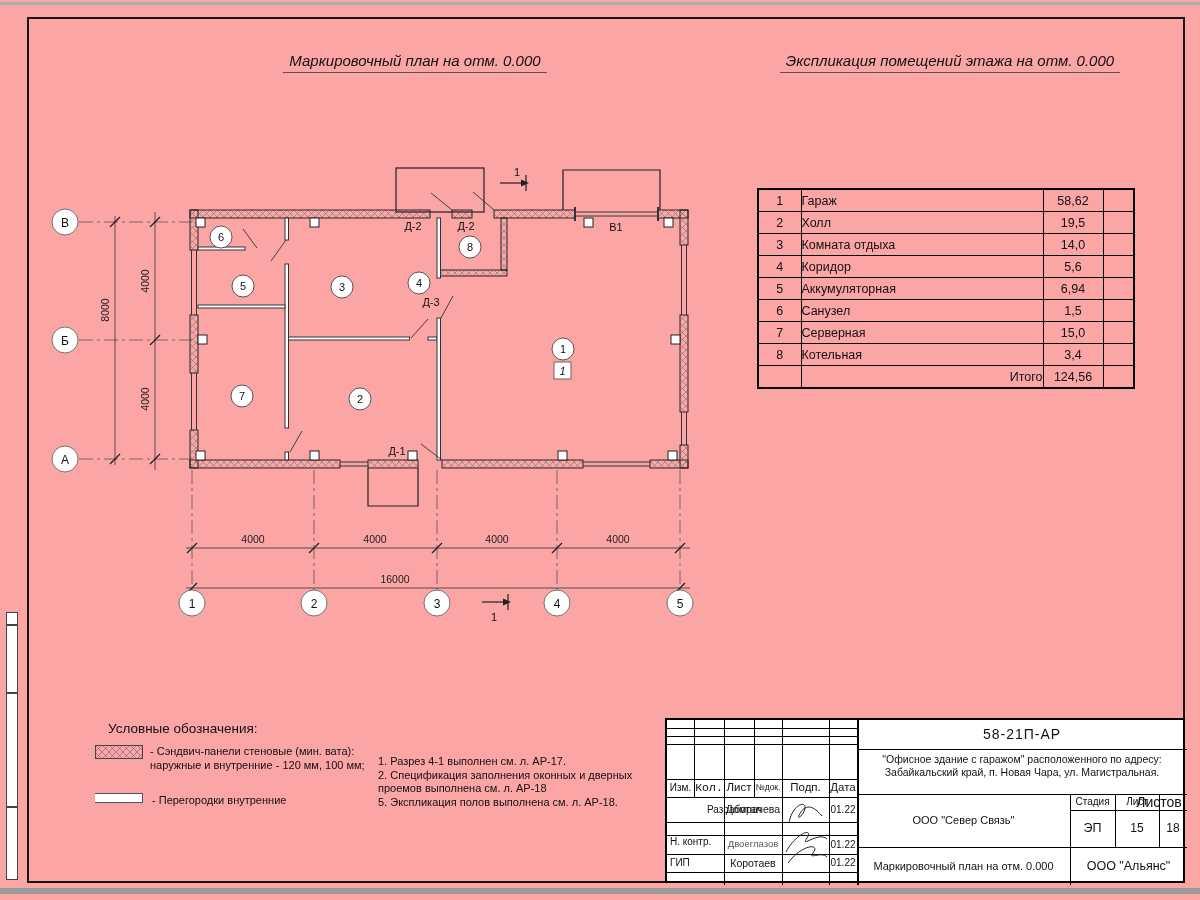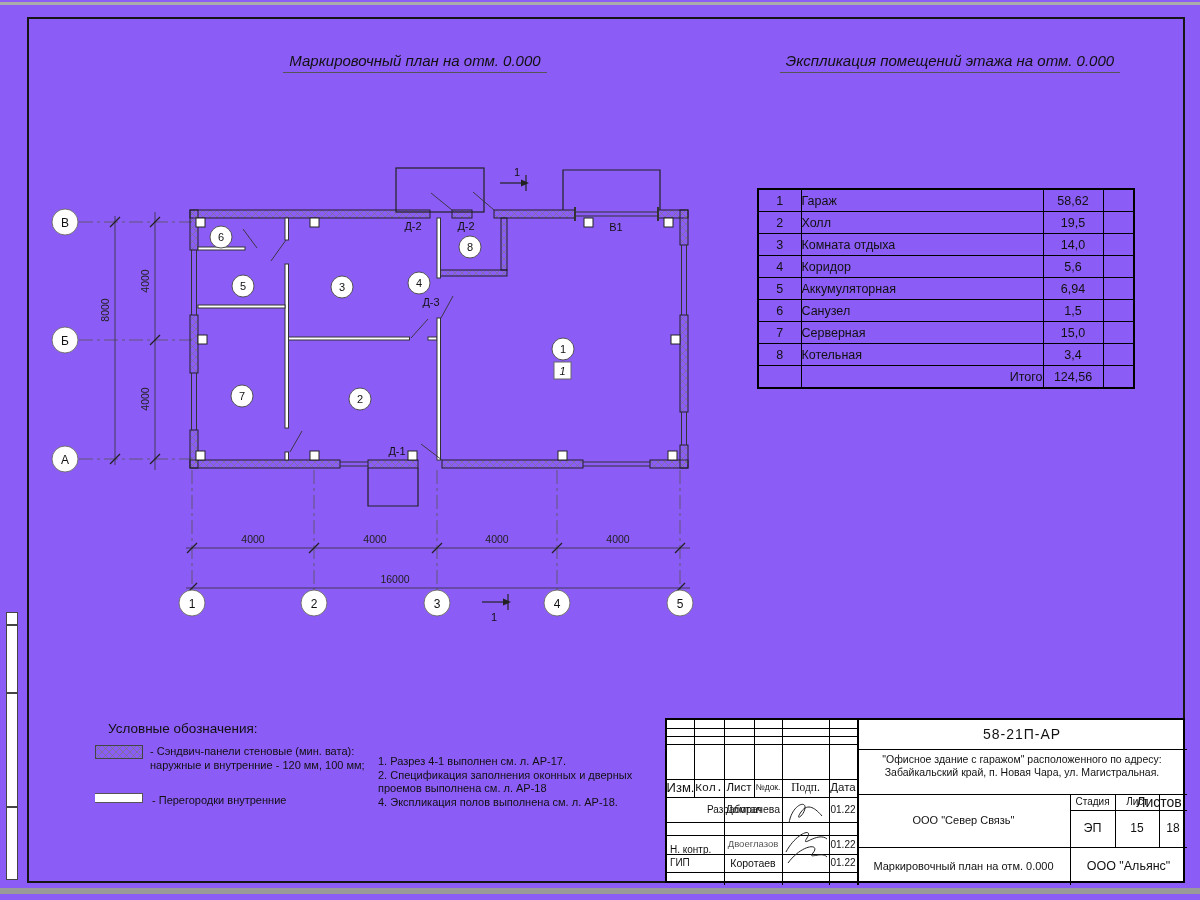--- a/index.html
+++ b/index.html
@@ -1,16 +1,16 @@
 <!DOCTYPE html>
 <html><head>
 <meta charset="utf-8">
 <style>
   html,body{margin:0;padding:0;background:#fff;}
-  .sheet{position:relative;width:1200px;height:900px;background:#8b5cf6;overflow:hidden;
+  .sheet{position:relative;width:1200px;height:900px;background:#fca5a5;overflow:hidden;
          font-family:"Liberation Sans",sans-serif;color:#111;}
   .abs{position:absolute;}
   .edge-top{left:0;top:2px;width:1200px;height:3px;background:#ababab;}
   .edge-bottom{left:0;top:888px;width:1200px;height:6px;background:#9a9a9a;}
   .frame{left:27px;top:17px;width:1158px;height:866px;border:2px solid #161616;box-sizing:border-box;}
   .mbox{left:6px;width:12px;border:1px solid #444;background:#fff;box-sizing:border-box;}
   .title{font-size:15px;font-style:italic;text-align:center;}
   .title span{display:inline-block;border-bottom:1px solid #555;padding:0 6px 3px 6px;}
   
   table.exp{border-collapse:collapse;table-layout:fixed;border:2px solid #000;}
@@ -366,21 +366,21 @@
     <div>- Сэндвич-панели стеновые (мин. вата):</div>
     <div>наружные и внутренние - 120 мм, 100 мм;</div>
   </div>
   <div class="abs sw2" style="left:95px;top:793px;"></div>
   <div class="abs leg-t" style="left:152px;top:793px;">- Перегородки внутренние</div>
 
   <div class="abs notes" style="left:378px;top:755px;width:285px;">
     <div>1. Разрез 4-1 выполнен см. л. АР-17.</div>
     <div>2. Спецификация заполнения оконных и дверных</div>
     <div>проемов выполнена см. л. АР-18</div>
-    <div>4. Экспликация полов выполнена см. л. АР-18.</div>
+    <div>5. Экспликация полов выполнена см. л. АР-18.</div>
   </div>
 
   <div class="abs stamp">
 
     <div class="vl" style="left:27px;top:0;height:77px;"></div>
     <div class="vl" style="left:57px;top:0;height:165px;"></div>
     <div class="vl" style="left:87px;top:0;height:77px;"></div>
     <div class="vl" style="left:115px;top:0;height:165px;"></div>
     <div class="vl" style="left:162px;top:0;height:165px;"></div>
     <div class="vl" style="left:190px;top:0;height:165px;width:1.5px;"></div>
@@ -395,31 +395,31 @@
     <div class="hl2" style="left:0;top:77px;width:190px;"></div>
     <div class="hl2" style="left:0;top:102px;width:190px;"></div>
     <div class="hl2" style="left:0;top:115px;width:190px;"></div>
     <div class="hl2" style="left:0;top:134px;width:190px;"></div>
     <div class="hl2" style="left:0;top:152px;width:190px;"></div>
     <div class="hl2" style="left:190px;top:29px;width:330px;"></div>
     <div class="hl2" style="left:190px;top:74px;width:330px;"></div>
     <div class="hl2" style="left:403px;top:90px;width:117px;"></div>
     <div class="hl2" style="left:190px;top:127px;width:330px;"></div>
 
-    <div class="cellt" style="left:0;top:59px;width:27px;height:18px;font-size:13px;">Изм.</div>
+    <div class="cellt" style="left:0;top:59px;width:27px;height:18px;font-size:10px;">Изм.</div>
     <div class="cellt" style="left:27px;top:59px;width:30px;height:18px;font-size:11.5px;font-family:Liberation Mono, monospace;">Кол.</div>
     <div class="cellt" style="left:57px;top:59px;width:30px;height:18px;font-size:11.5px;">Лист</div>
     <div class="cellt" style="left:87px;top:59px;width:28px;height:18px;font-size:8.5px;">№док.</div>
-    <div class="cellt" style="left:115px;top:59px;width:47px;height:18px;font-size:11.5px;font-family:Liberation Serif, serif;">Подп.</div>
+    <div class="cellt" style="left:115px;top:59px;width:47px;height:18px;font-size:11.5px;">Подп.</div>
     <div class="cellt" style="left:162px;top:59px;width:28px;height:18px;font-size:11.5px;">Дата</div>
 
     <div class="cellt lft" style="left:0;top:77px;width:57px;height:25px;font-size:10px;padding-left:40px;">Разработал</div>
     <div class="cellt" style="left:57px;top:77px;width:58px;height:25px;font-size:10.5px;">Домрачева</div>
     <div class="cellt" style="left:162px;top:77px;width:28px;height:25px;font-size:10px;">01.22</div>
-    <div class="cellt lft" style="left:0;top:120px;width:57px;height:19px;font-size:10px;">Н. контр.</div>
+    <div class="cellt lft" style="left:0;top:112px;width:57px;height:19px;font-size:10px;">Н. контр.</div>
     <div class="cellt" style="left:57px;top:115px;width:58px;height:19px;font-size:9.5px;color:#555;">Двоеглазов</div>
     <div class="cellt" style="left:162px;top:115px;width:28px;height:19px;font-size:10px;">01.22</div>
     <div class="cellt lft" style="left:0;top:134px;width:57px;height:18px;font-size:10px;">ГИП</div>
     <div class="cellt" style="left:57px;top:134px;width:58px;height:18px;font-size:10.5px;">Коротаев</div>
     <div class="cellt" style="left:162px;top:134px;width:28px;height:18px;font-size:10px;">01.22</div>
 
     <svg class="abs" style="left:115px;top:77px;" width="47" height="75">
       <g fill="none" stroke="#222" stroke-width="1">
         <path d="M7,26 C10,8 24,3 23,11 C22,19 12,25 19,15 C26,5 34,12 40,19"></path>
         <path d="M4,55 C14,36 32,30 25,41 C18,52 36,34 45,42 M6,66 C20,47 39,46 31,56 C25,63 40,54 45,60"></path>

